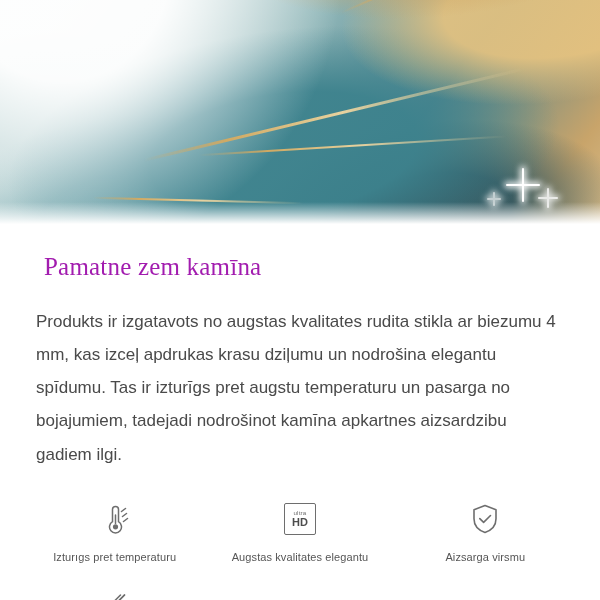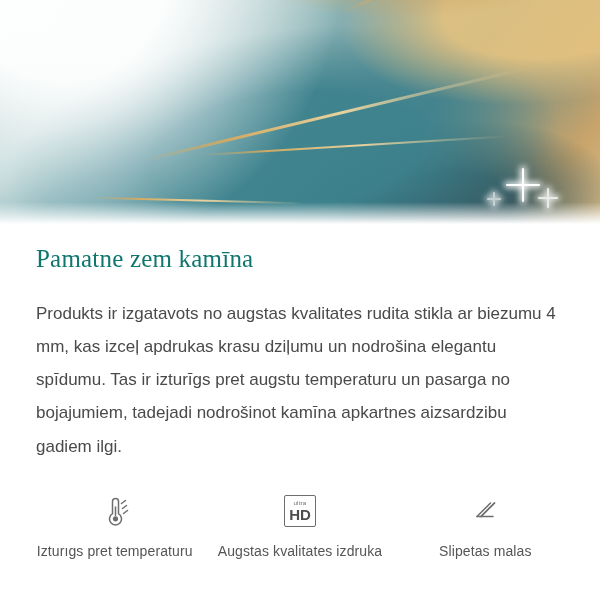--- a/index.html
+++ b/index.html
@@ -82,26 +82,26 @@
     left: 0; right: 0; bottom: 0;
     height: 26px;
     background: linear-gradient(180deg, rgba(255,255,255,0) 0%, #ffffff 85%);
   }
 
   
   .content {
     padding: 14px 36px 0 36px;
   }
   h1.title {
-    margin: 0;
+    margin: 8px;
     font-family: "Liberation Serif", serif;
     font-weight: 400;
     font-size: 25px;
     line-height: 1.32;
-    color: #0f766e;
+    color: #a21caf;
     letter-spacing: .2px;
   }
   h1.title .line2 { display: block; }
   p.body {
     margin: 22px 0 0 0;
     font-size: 17px;
     line-height: 1.95;
     color: #4a4a4a;
     max-width: 540px;
   }
@@ -121,21 +121,21 @@
     justify-content: flex-start;
   }
   .feature .glyph {
     height: 44px;
     display: flex;
     align-items: center;
     justify-content: center;
   }
   .feature .caption {
     margin-top: 10px;
-    font-size: 14px;
+    font-size: 11px;
     color: #555555;
     text-align: center;
     letter-spacing: .1px;
   }
   .hd-box {
     width: 30px;
     height: 30px;
     border: 1.6px solid #6e6e6e;
     border-radius: 2px;
     display: flex;
@@ -144,21 +144,21 @@
     justify-content: center;
     line-height: 1;
   }
   .hd-box .u {
     font-size: 6.2px;
     color: #6e6e6e;
     letter-spacing: .2px;
     margin-bottom: 1px;
   }
   .hd-box .hd {
-    font-size: 15px;
+    font-size: 11px;
     font-weight: 700;
     color: #4d4d4d;
   }
 </style>
 </head>
 <body>
 
 <div class="hero">
   <div class="panel-wrap">
     <div class="panel">
@@ -196,23 +196,32 @@
     <span class="caption">Izturıgs pret temperaturu</span>
   </div>
 
   <div class="feature">
     <span class="glyph">
       <span class="hd-box">
         <span class="u">ultra</span>
         <span class="hd">HD</span>
       </span>
     </span>
-    <span class="caption">Augstas kvalitates izdruka</span>
-  </div>
-
+    <span class="caption">Augstas kvalitates elegantu</span>
+  </div>
+
+  <div class="feature">
+    <span class="glyph">
+      <svg width="40" height="40" viewBox="0 0 40 40" fill="none" stroke="#6e6e6e" stroke-width="1.6" stroke-linecap="round" stroke-linejoin="round">
+        <path d="M20 6.5l11 4.2v9.1c0 7.2-4.8 11.6-11 13.7-6.2-2.1-11-6.5-11-13.7v-9.1L20 6.5z"></path>
+        <path d="M14.8 19.6l3.8 3.8 6.9-6.9"></path>
+      </svg>
+    </span>
+    <span class="caption">Aizsarga virsmu</span>
+  </div>
 
 
   <div class="feature">
     <span class="glyph">
       <svg width="40" height="40" viewBox="0 0 40 40" fill="none" stroke="#6e6e6e" stroke-width="1.5" stroke-linecap="round">
         <path d="M12 25.5L25.5 12"></path>
         <path d="M16 25.5L29.5 12"></path>
         <path d="M20 25.5L33.5 12" transform="translate(-4 0)"></path>
         <path d="M12 25.5h16" stroke-width="1.5"></path>
       </svg>

